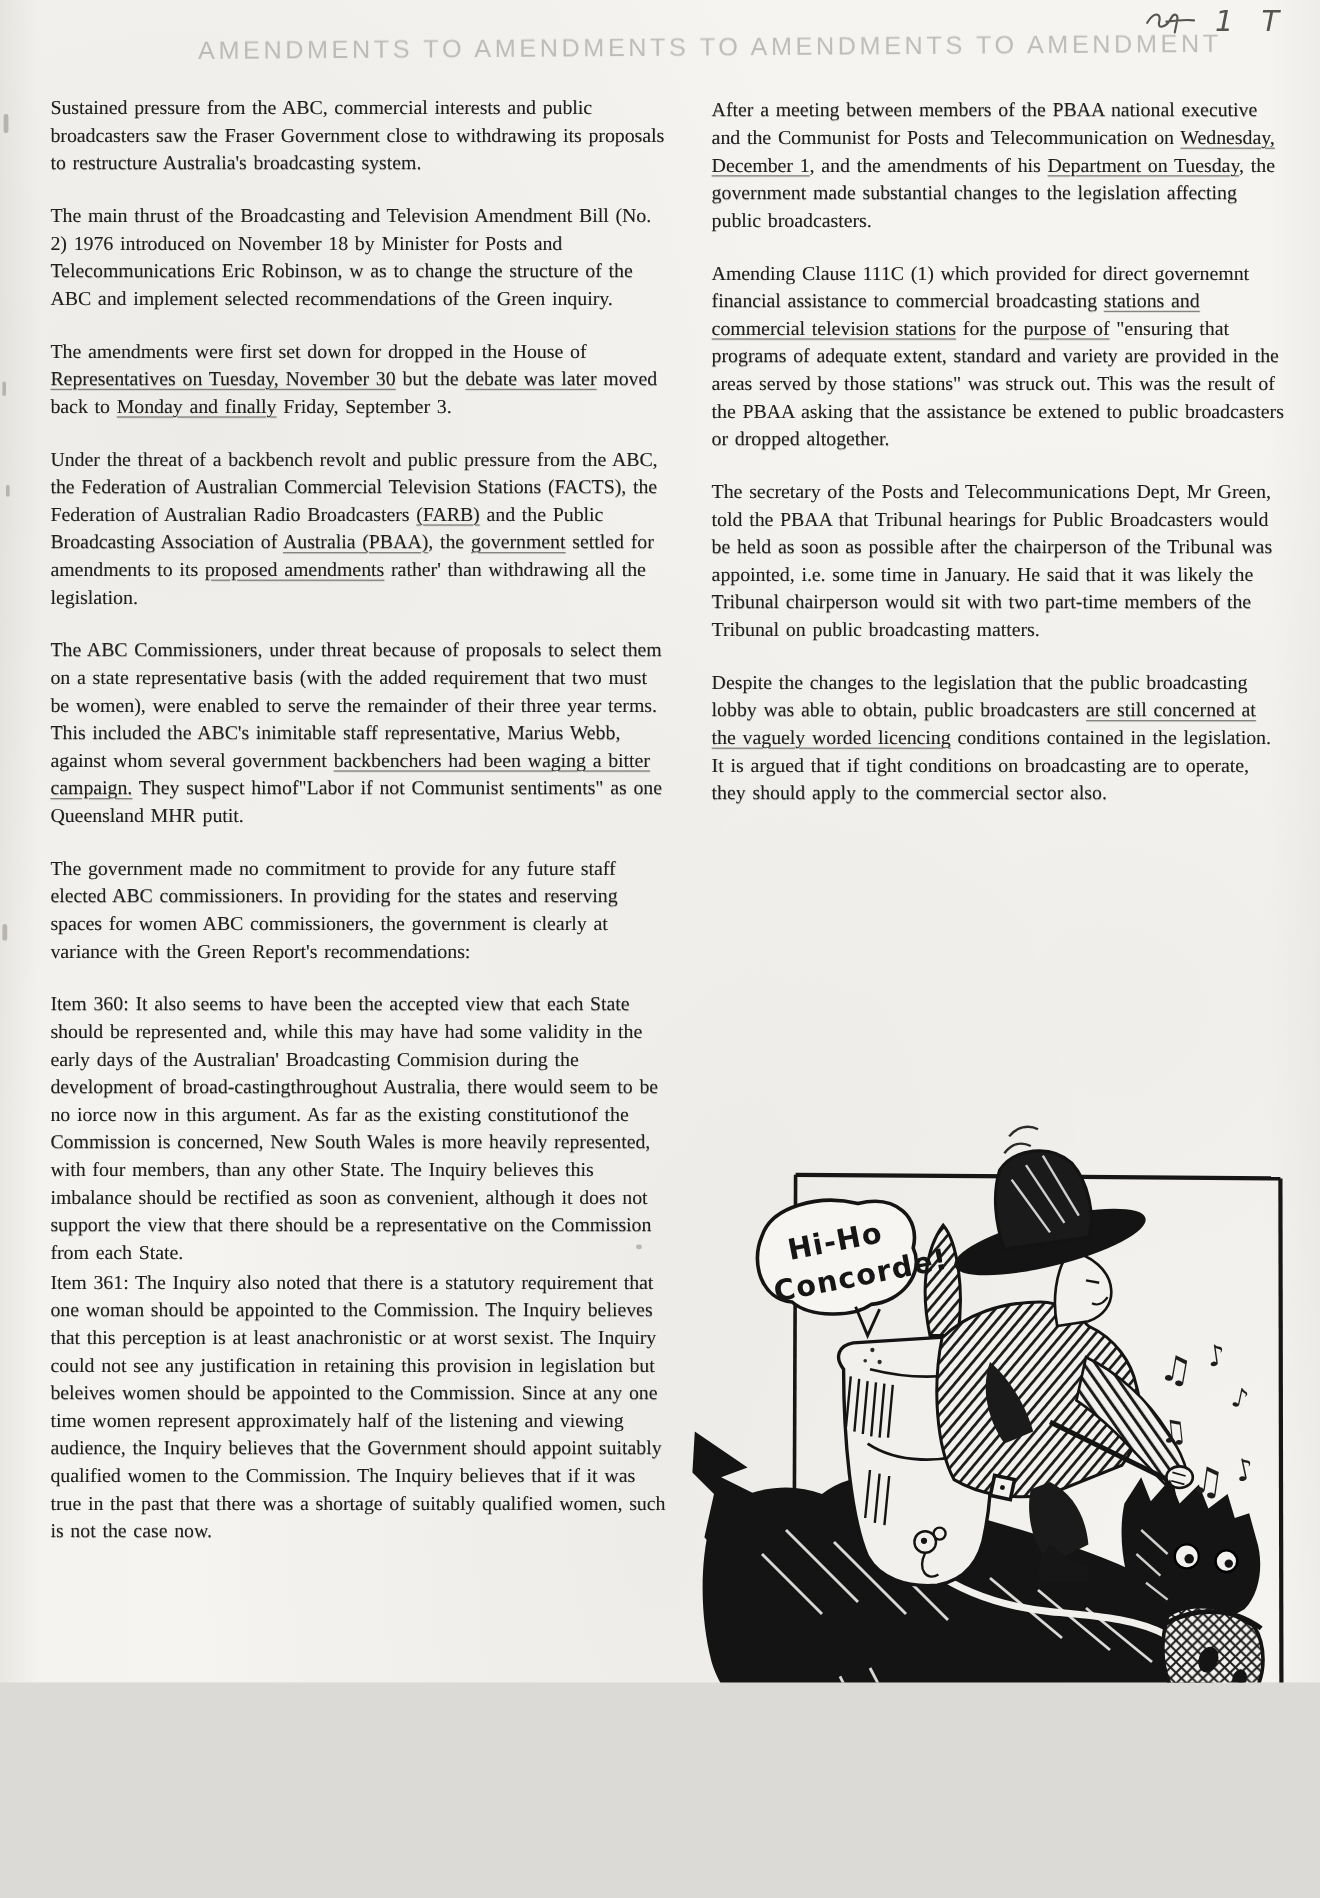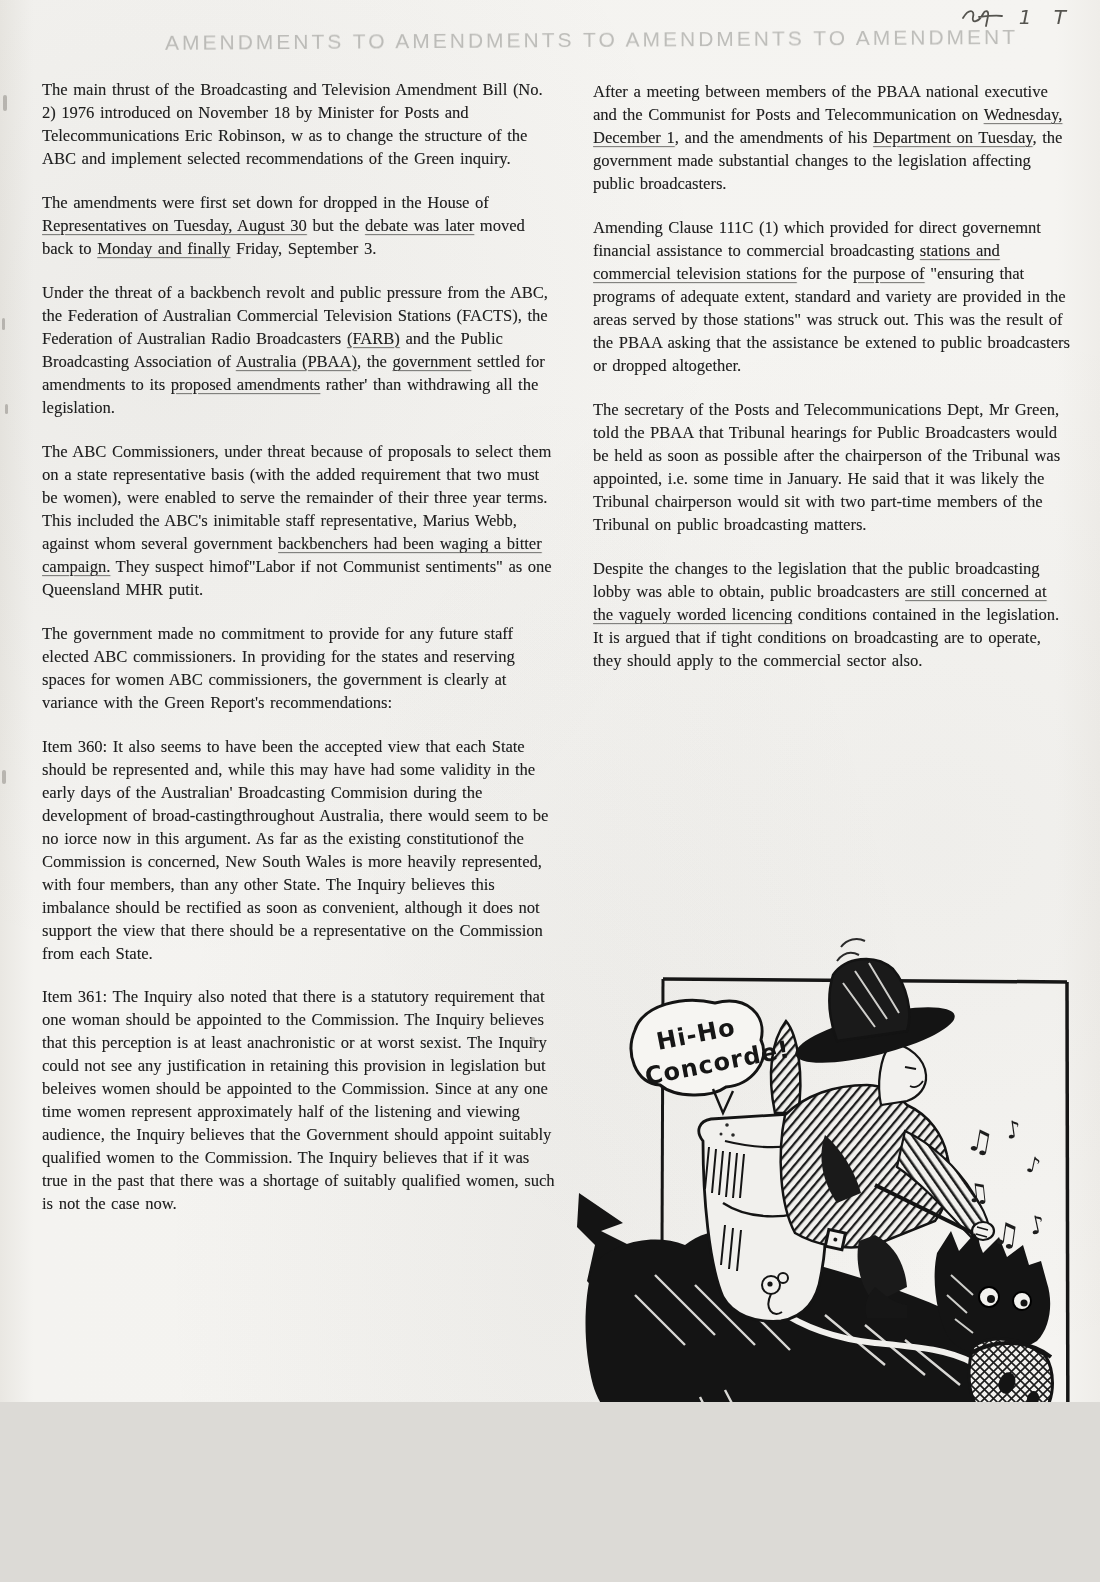--- a/index.html
+++ b/index.html
@@ -14,31 +14,31 @@
     font-family:"Liberation Serif",serif;color:#1f1f1f;
   }
   #headline{
     position:absolute;left:165px;top:28px;width:820px;white-space:nowrap;
     font-family:"Liberation Sans",sans-serif;font-size:21px;letter-spacing:3px;
     color:#90908c;opacity:.55;transform:rotate(-.4deg);filter:blur(.4px);
   }
   #corner-mark{
     position:absolute;right:26px;top:4px;display:flex;align-items:center;gap:14px;
     color:#55544f;font-family:"DejaVu Sans",sans-serif;font-style:italic;
-    font-size:20px;letter-spacing:8px;
+    font-size:24px;letter-spacing:8px;
   }
   .col{position:absolute;}
   #col-left{left:42px;top:78px;width:513px;}
   #col-right{left:593px;top:80px;width:478px;}
   .col p{
     margin:0 0 21px;font-size:16.5px;line-height:23px;
     text-shadow:.25px .25px 0 rgba(25,25,25,.35);
     word-spacing:1.5px;
   }
-  .col p.tight{margin-bottom:20px;}
+  .col p.tight{margin-bottom:2px;}
   .u{
     text-decoration:underline;
     text-decoration-color:rgba(85,85,82,.55);
     text-underline-offset:3px;
     text-decoration-thickness:1.2px;
   }
   #cartoon{position:absolute;left:575px;top:935px;width:510px;height:565px;}
   .speck{position:absolute;background:#8f8d86;opacity:.55;border-radius:2px;}
   #bottom-line{
     position:absolute;left:0;right:0;top:1569px;height:3px;
@@ -61,22 +61,23 @@
   <div id="headline">AMENDMENTS TO AMENDMENTS TO AMENDMENTS TO AMENDMENT</div>
 
   <div id="corner-mark">
     <svg width="46" height="26" viewBox="0 0 46 26">
       <path d="M4,14 C10,4 16,6 14,13 C12,20 20,18 24,10 C26,6 30,6 29,12 L27,22 M20,13 C28,12 36,11 43,12" stroke="#55544f" stroke-width="1.8" fill="none" stroke-linecap="round"></path>
     </svg>
     <span>1 T</span>
   </div>
 
   <div id="col-left" class="col">
+      <p><span>Sustained pressure from the ABC, commercial interests and public broadcasters saw the Fraser Government close to withdrawing its proposals to restructure Australia's broadcasting system.</span></p>
       <p><span>The main thrust of the Broadcasting and Television Amendment Bill (No. 2) 1976 introduced on November 18 by Minister for Posts and Telecommunications Eric Robinson, w as to change the structure of the ABC and implement selected recommendations of the Green inquiry.</span></p>
-      <p><span>The amendments were first set down for dropped in the House of </span><span class="u">Representatives on Tuesday, August 30</span><span> but the </span><span class="u">debate was later</span><span> moved back to </span><span class="u">Monday and finally</span><span> Friday, September 3.</span></p>
+      <p><span>The amendments were first set down for dropped in the House of </span><span class="u">Representatives on Tuesday, November 30</span><span> but the </span><span class="u">debate was later</span><span> moved back to </span><span class="u">Monday and finally</span><span> Friday, September 3.</span></p>
       <p><span>Under the threat of a backbench revolt and public pressure from the ABC, the Federation of Australian Commercial Television Stations (FACTS), the Federation of Australian Radio Broadcasters </span><span class="u">(FARB)</span><span> and the Public Broadcasting Association of </span><span class="u">Australia (PBAA)</span><span>, the </span><span class="u">government</span><span> settled for amendments to its </span><span class="u">proposed amendments</span><span> rather' than withdrawing all the legislation.</span></p>
       <p><span>The ABC Commissioners, under threat because of proposals to select them on a state representative basis (with the added requirement that two must be women), were enabled to serve the remainder of their three year terms. This included the ABC's inimitable staff representative, Marius Webb, against whom several government </span><span class="u">backbenchers had been waging a bitter campaign.</span><span>  They suspect himof"Labor if not Communist sentiments"  as one Queensland MHR putit.</span></p>
       <p><span>The government made no commitment to provide for any future staff elected ABC commissioners. In providing for the states and reserving spaces for women ABC commissioners, the government is clearly at variance with the Green Report's recommendations:</span></p>
       <p class="tight"><span>Item 360:  It also seems to have been the accepted view that each State should be represented and, while this may have had some validity in the early days of the Australian' Broadcasting Commision during the development of broad-castingthroughout Australia, there would seem to be no iorce now in this argument. As far as the existing constitutionof the Commission is concerned, New South Wales is more heavily represented, with four members, than any other State. The Inquiry believes this imbalance should be rectified as soon as convenient, although it does not support the view that there should be a representative on the Commission from each State.</span></p>
       <p><span>Item 361:  The Inquiry also noted that there is a statutory requirement that one woman should be appointed to the Commission. The Inquiry believes that this perception is at least anachronistic or at worst sexist. The Inquiry could not see any justification in retaining this provision in legislation but beleives women should be appointed to the Commission. Since at any one time women represent approximately half of the listening and viewing audience, the Inquiry believes that the Government should appoint suitably qualified women to the Commission. The Inquiry believes that if it was true in the past that there was a shortage of suitably qualified women, such is not the case now.</span></p>
     </div>
   <div id="col-right" class="col">
       <p><span>After a meeting between members of the PBAA national executive and the Communist for Posts and Telecommunication on </span><span class="u">Wednesday, December 1</span><span>, and the amendments of his </span><span class="u">Department on Tuesday</span><span>, the government made substantial changes to the legislation affecting public broadcasters.</span></p>
       <p><span>Amending Clause 111C (1) which provided for direct governemnt financial assistance to commercial broadcasting </span><span class="u">stations and commercial television stations</span><span> for the </span><span class="u">purpose of</span><span> "ensuring that programs of adequate extent, standard and variety are provided in the areas served by those stations" was struck out.  This was the result of the PBAA asking that the assistance be extened to public broadcasters or dropped altogether.</span></p>
       <p><span>The secretary of the Posts and Telecommunications Dept, Mr Green, told the PBAA that Tribunal hearings for Public Broadcasters would be held as soon as possible after the chairperson of the Tribunal was appointed, i.e. some time in January. He said that it was likely the Tribunal chairperson would sit with two part-time members of the Tribunal on public broadcasting matters.</span></p>

